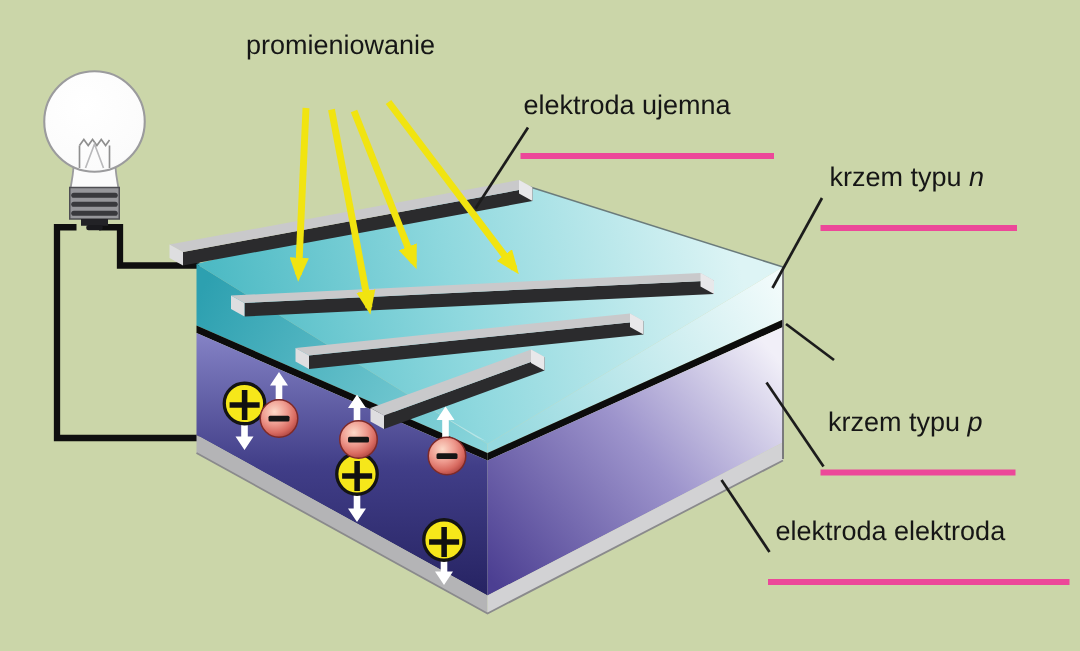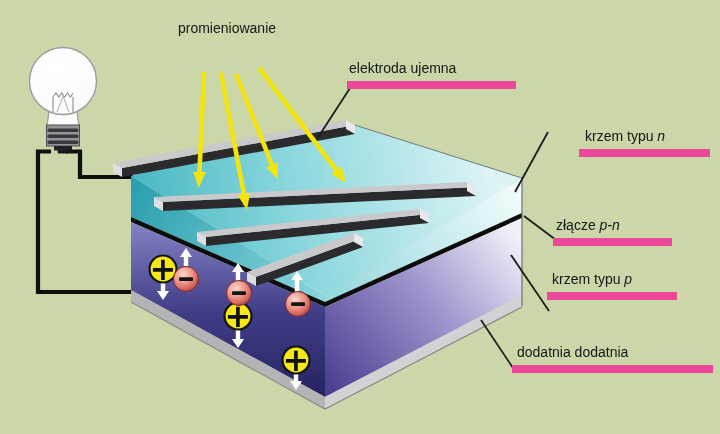--- a/index.html
+++ b/index.html
@@ -1,24 +1,24 @@
 <!DOCTYPE html>
 <html><head>
 <meta charset="utf-8">
 <style>
   html,body{margin:0;padding:0;}
   body{width:720px;height:434px;font-family:"Liberation Sans",sans-serif;}
   .stage{position:relative;width:720px;height:434px;background:#cbd6a9;overflow:hidden;}
   .stage svg{position:absolute;left:0;top:0;}
-  .lbl{position:absolute;font-size:14px;line-height:1.2;color:#161616;white-space:nowrap;}
-  .underlined{border-bottom:8px solid #ec4899;padding-bottom:4px;}
+  .lbl{position:absolute;font-size:18px;line-height:1.2;color:#161616;white-space:nowrap;}
+  .underlined{border-bottom:4px solid #ec4899;padding-bottom:20px;}
   .lbl .it{font-style:italic;}
   .radiation{left:138px;top:20px;width:178px;text-align:center;}
   .neg-el{left:347px;top:60px;width:167px;padding-left:2px;}
-  .krzem-n{left:579px;top:108px;width:131px;padding-left:6px;box-sizing:border-box;margin-top:20px;}
+  .krzem-n{left:547px;top:108px;width:131px;padding-left:6px;box-sizing:border-box;}
   .zlacze{left:553px;top:217px;width:119px;padding-left:3px;box-sizing:border-box;}
   .krzem-p{left:547px;top:271px;width:130px;padding-left:5px;box-sizing:border-box;}
   .pos-el{left:512px;top:344px;width:201px;padding-left:5px;box-sizing:border-box;}
 </style>
 </head>
 <body>
 
 <div class="stage">
 
 <svg width="720" height="434" viewBox="0 0 720 434">
@@ -185,25 +185,22 @@
 </div>
 
 <div class="lbl underlined neg-el">
   <span>elektroda ujemna</span>
 </div>
 
 <div class="lbl underlined krzem-n">
   <span>krzem typu </span><span class="it">n</span>
 </div>
 
-<div class="lbl underlined zlacze">
-  <span>złącze </span><span class="it">p-n</span>
-</div>
 
 <div class="lbl underlined krzem-p">
   <span>krzem typu </span><span class="it">p</span>
 </div>
 
 <div class="lbl underlined pos-el">
-  <span>dodatnia dodatnia</span>
+  <span>elektroda elektroda</span>
 </div>
 
 </div>
 
 </body></html>

